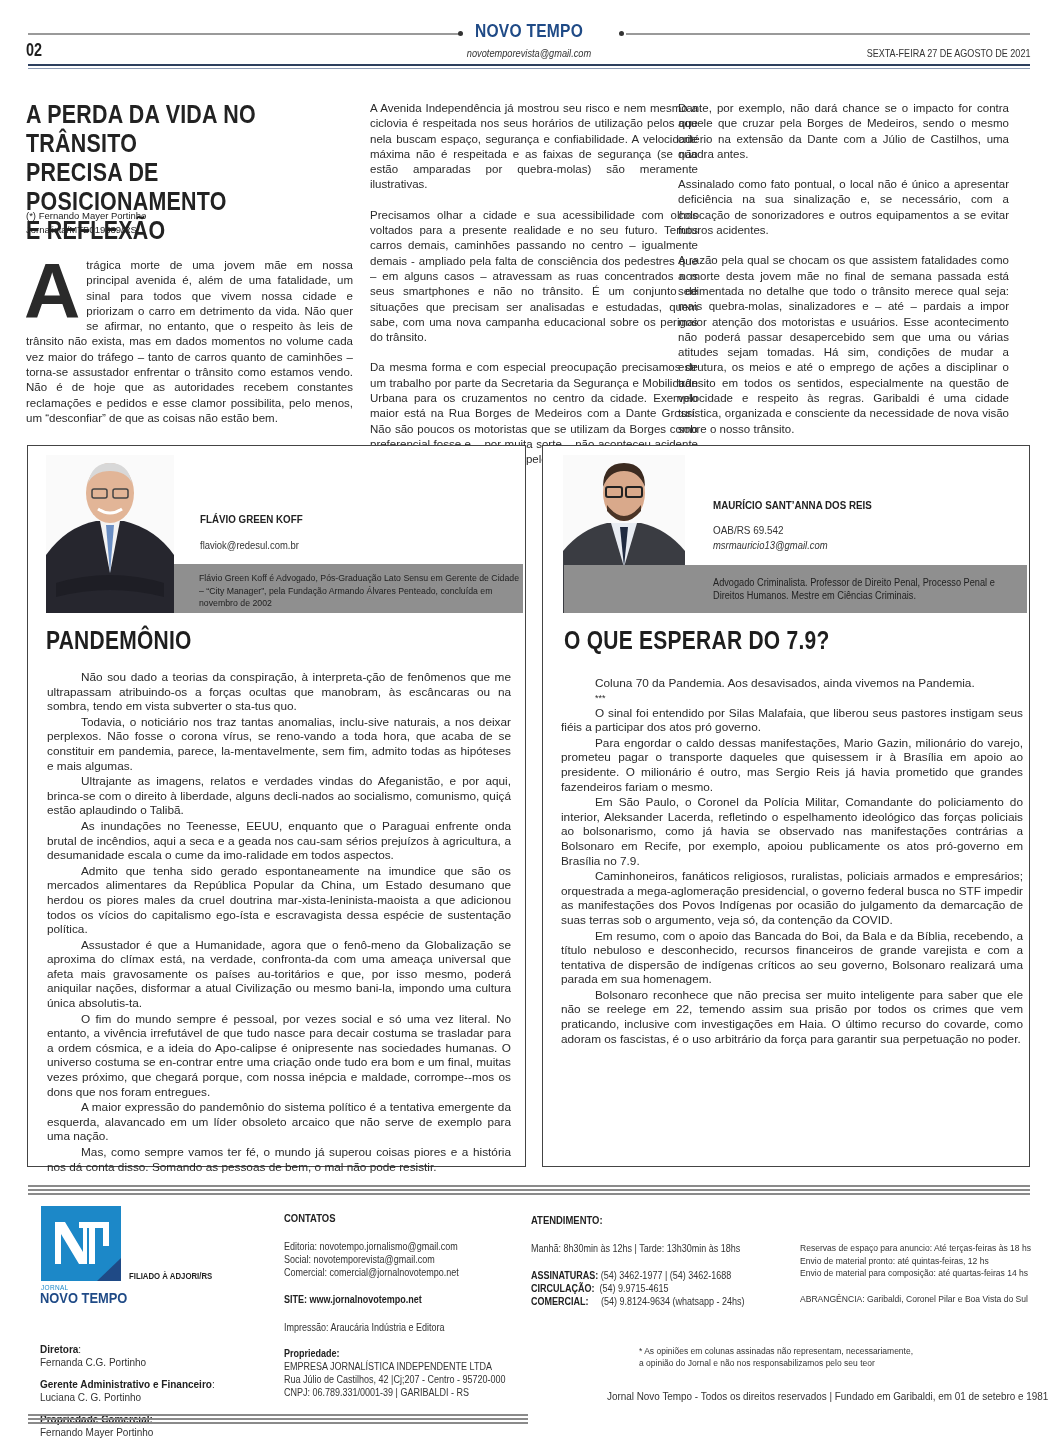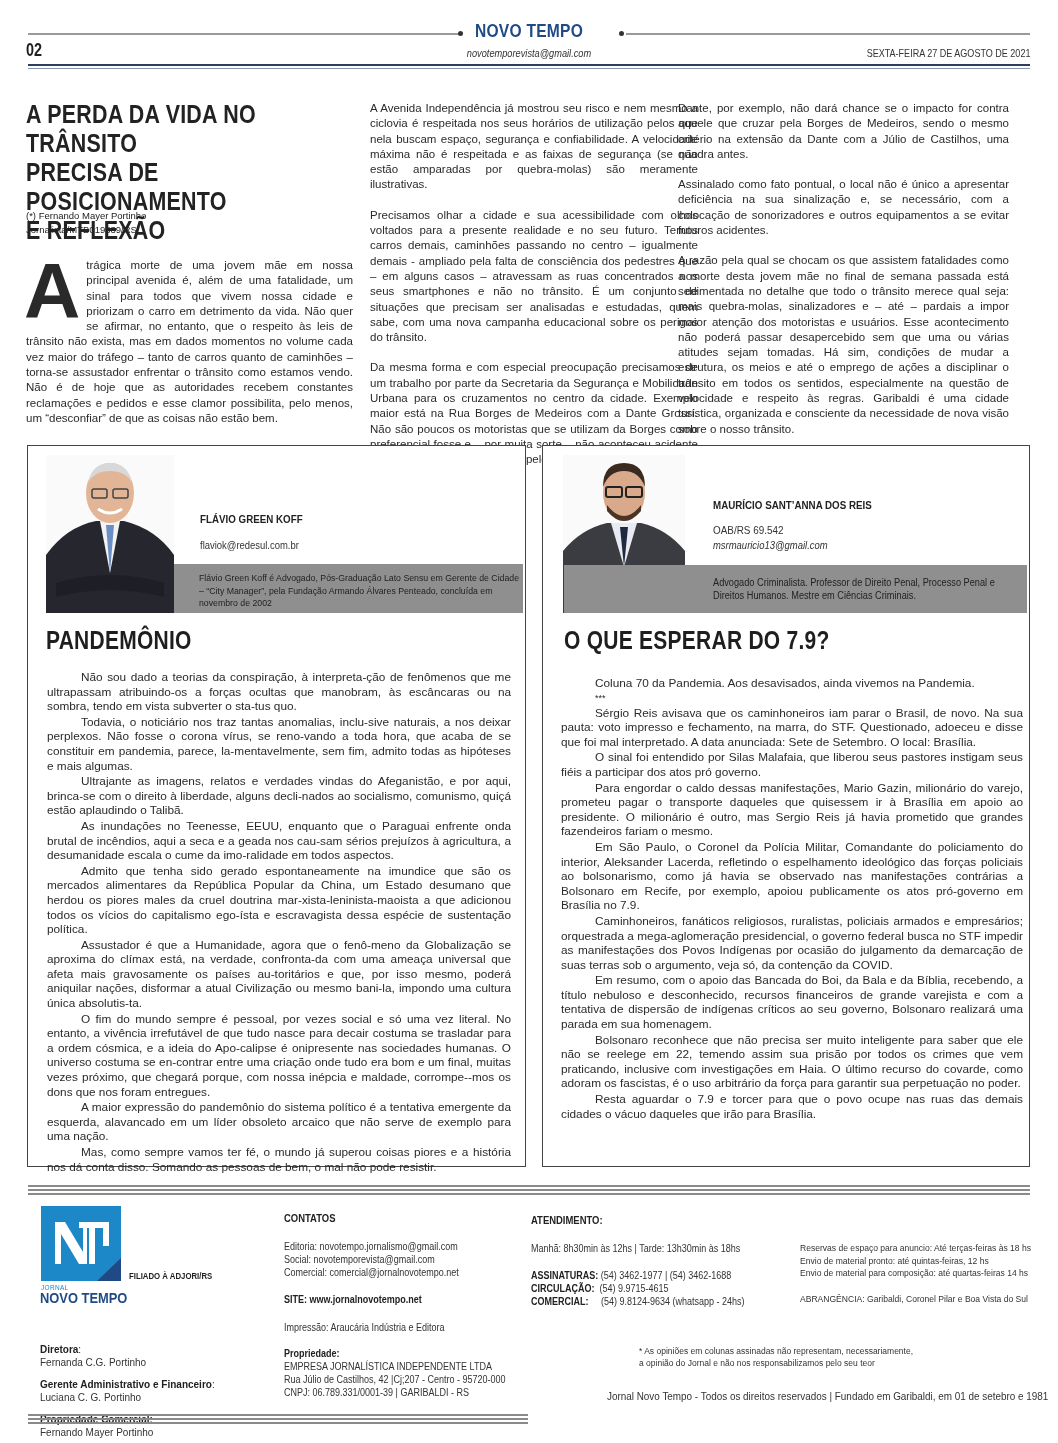--- a/index.html
+++ b/index.html
@@ -127,28 +127,26 @@
 </div>
 <div class="graybar" style="left:564px;top:565px;width:463px;height:48px;"></div>
 <div class="author-name" style="left:713px;top:499px;">MAURÍCIO SANT’ANNA DOS REIS</div>
 <div class="author-meta" style="left:713px;top:524px;font-size:11px;">OAB/RS 69.542</div>
 <div class="author-meta" style="left:713px;top:539px;font-style:italic;">msrmauricio13@gmail.com</div>
 <div class="bio" style="left:713px;top:577px;width:310px;font-size:10px;">Advogado Criminalista. Professor de Direito Penal, Processo Penal e Direitos Humanos. Mestre em Ciências Criminais.</div>
 <div class="col-title" style="left:564px;top:626px;">O QUE ESPERAR DO 7.9?</div>
 <div class="body" style="left:560px;top:675px;width:464px;">
   <p>Coluna 70 da Pandemia. Aos desavisados, ainda vivemos na Pandemia.</p>
   <p style="font-size:9px;line-height:13px;">***</p>
-  <p>Sérgio Reis avisava que os caminhoneiros iam parar o Brasil, de novo. Na sua pauta: voto impresso e fechamento, na marra, do STF. Questionado, adoeceu e disse que foi mal interpretado. A data anunciada: Sete de Setembro. O local: Brasília.</p>
   <p>O sinal foi entendido por Silas Malafaia, que liberou seus pastores instigam seus fiéis a participar dos atos pró governo.</p>
   <p>Para engordar o caldo dessas manifestações, Mario Gazin, milionário do varejo, prometeu pagar o transporte daqueles que quisessem ir à Brasília em apoio ao presidente. O milionário é outro, mas Sergio Reis já havia prometido que grandes fazendeiros fariam o mesmo.</p>
   <p>Em São Paulo, o Coronel da Polícia Militar, Comandante do policiamento do interior, Aleksander Lacerda, refletindo o espelhamento ideológico das forças policiais ao bolsonarismo, como já havia se observado nas manifestações contrárias a Bolsonaro em Recife, por exemplo, apoiou publicamente os atos pró-governo em Brasília no 7.9.</p>
   <p>Caminhoneiros, fanáticos religiosos, ruralistas, policiais armados e empresários; orquestrada a mega-aglomeração presidencial, o governo federal busca no STF impedir as manifestações dos Povos Indígenas por ocasião do julgamento da demarcação de suas terras sob o argumento, veja só, da contenção da COVID.</p>
   <p>Em resumo, com o apoio das Bancada do Boi, da Bala e da Bíblia, recebendo, a título nebuloso e desconhecido, recursos financeiros de grande varejista e com a tentativa de dispersão de indígenas críticos ao seu governo, Bolsonaro realizará uma parada em sua homenagem.</p>
   <p>Bolsonaro reconhece que não precisa ser muito inteligente para saber que ele não se reelege em 22, temendo assim sua prisão por todos os crimes que vem praticando, inclusive com investigações em Haia. O último recurso do covarde, como adoram os fascistas, é o uso arbitrário da força para garantir sua perpetuação no poder.</p>
-  <p>Resta aguardar o 7.9 e torcer para que o povo ocupe nas ruas das demais cidades o vácuo daqueles que irão para Brasília.</p>
 </div>
 
 <div class="f-rule" style="top:1185px;"></div>
 <div class="f-rule" style="top:1189px;"></div>
 <div class="f-rule" style="top:1193px;"></div>
 
 <div class="logo">
   <svg width="80" height="75" viewBox="0 0 80 75">
     <rect width="80" height="75" fill="#1c88c8"></rect>
     <path d="M14 16 L24 16 L42 46 L42 16 L46 16 L46 58 L38 58 L20 28 L20 58 L14 58 Z" fill="#fff"></path>

